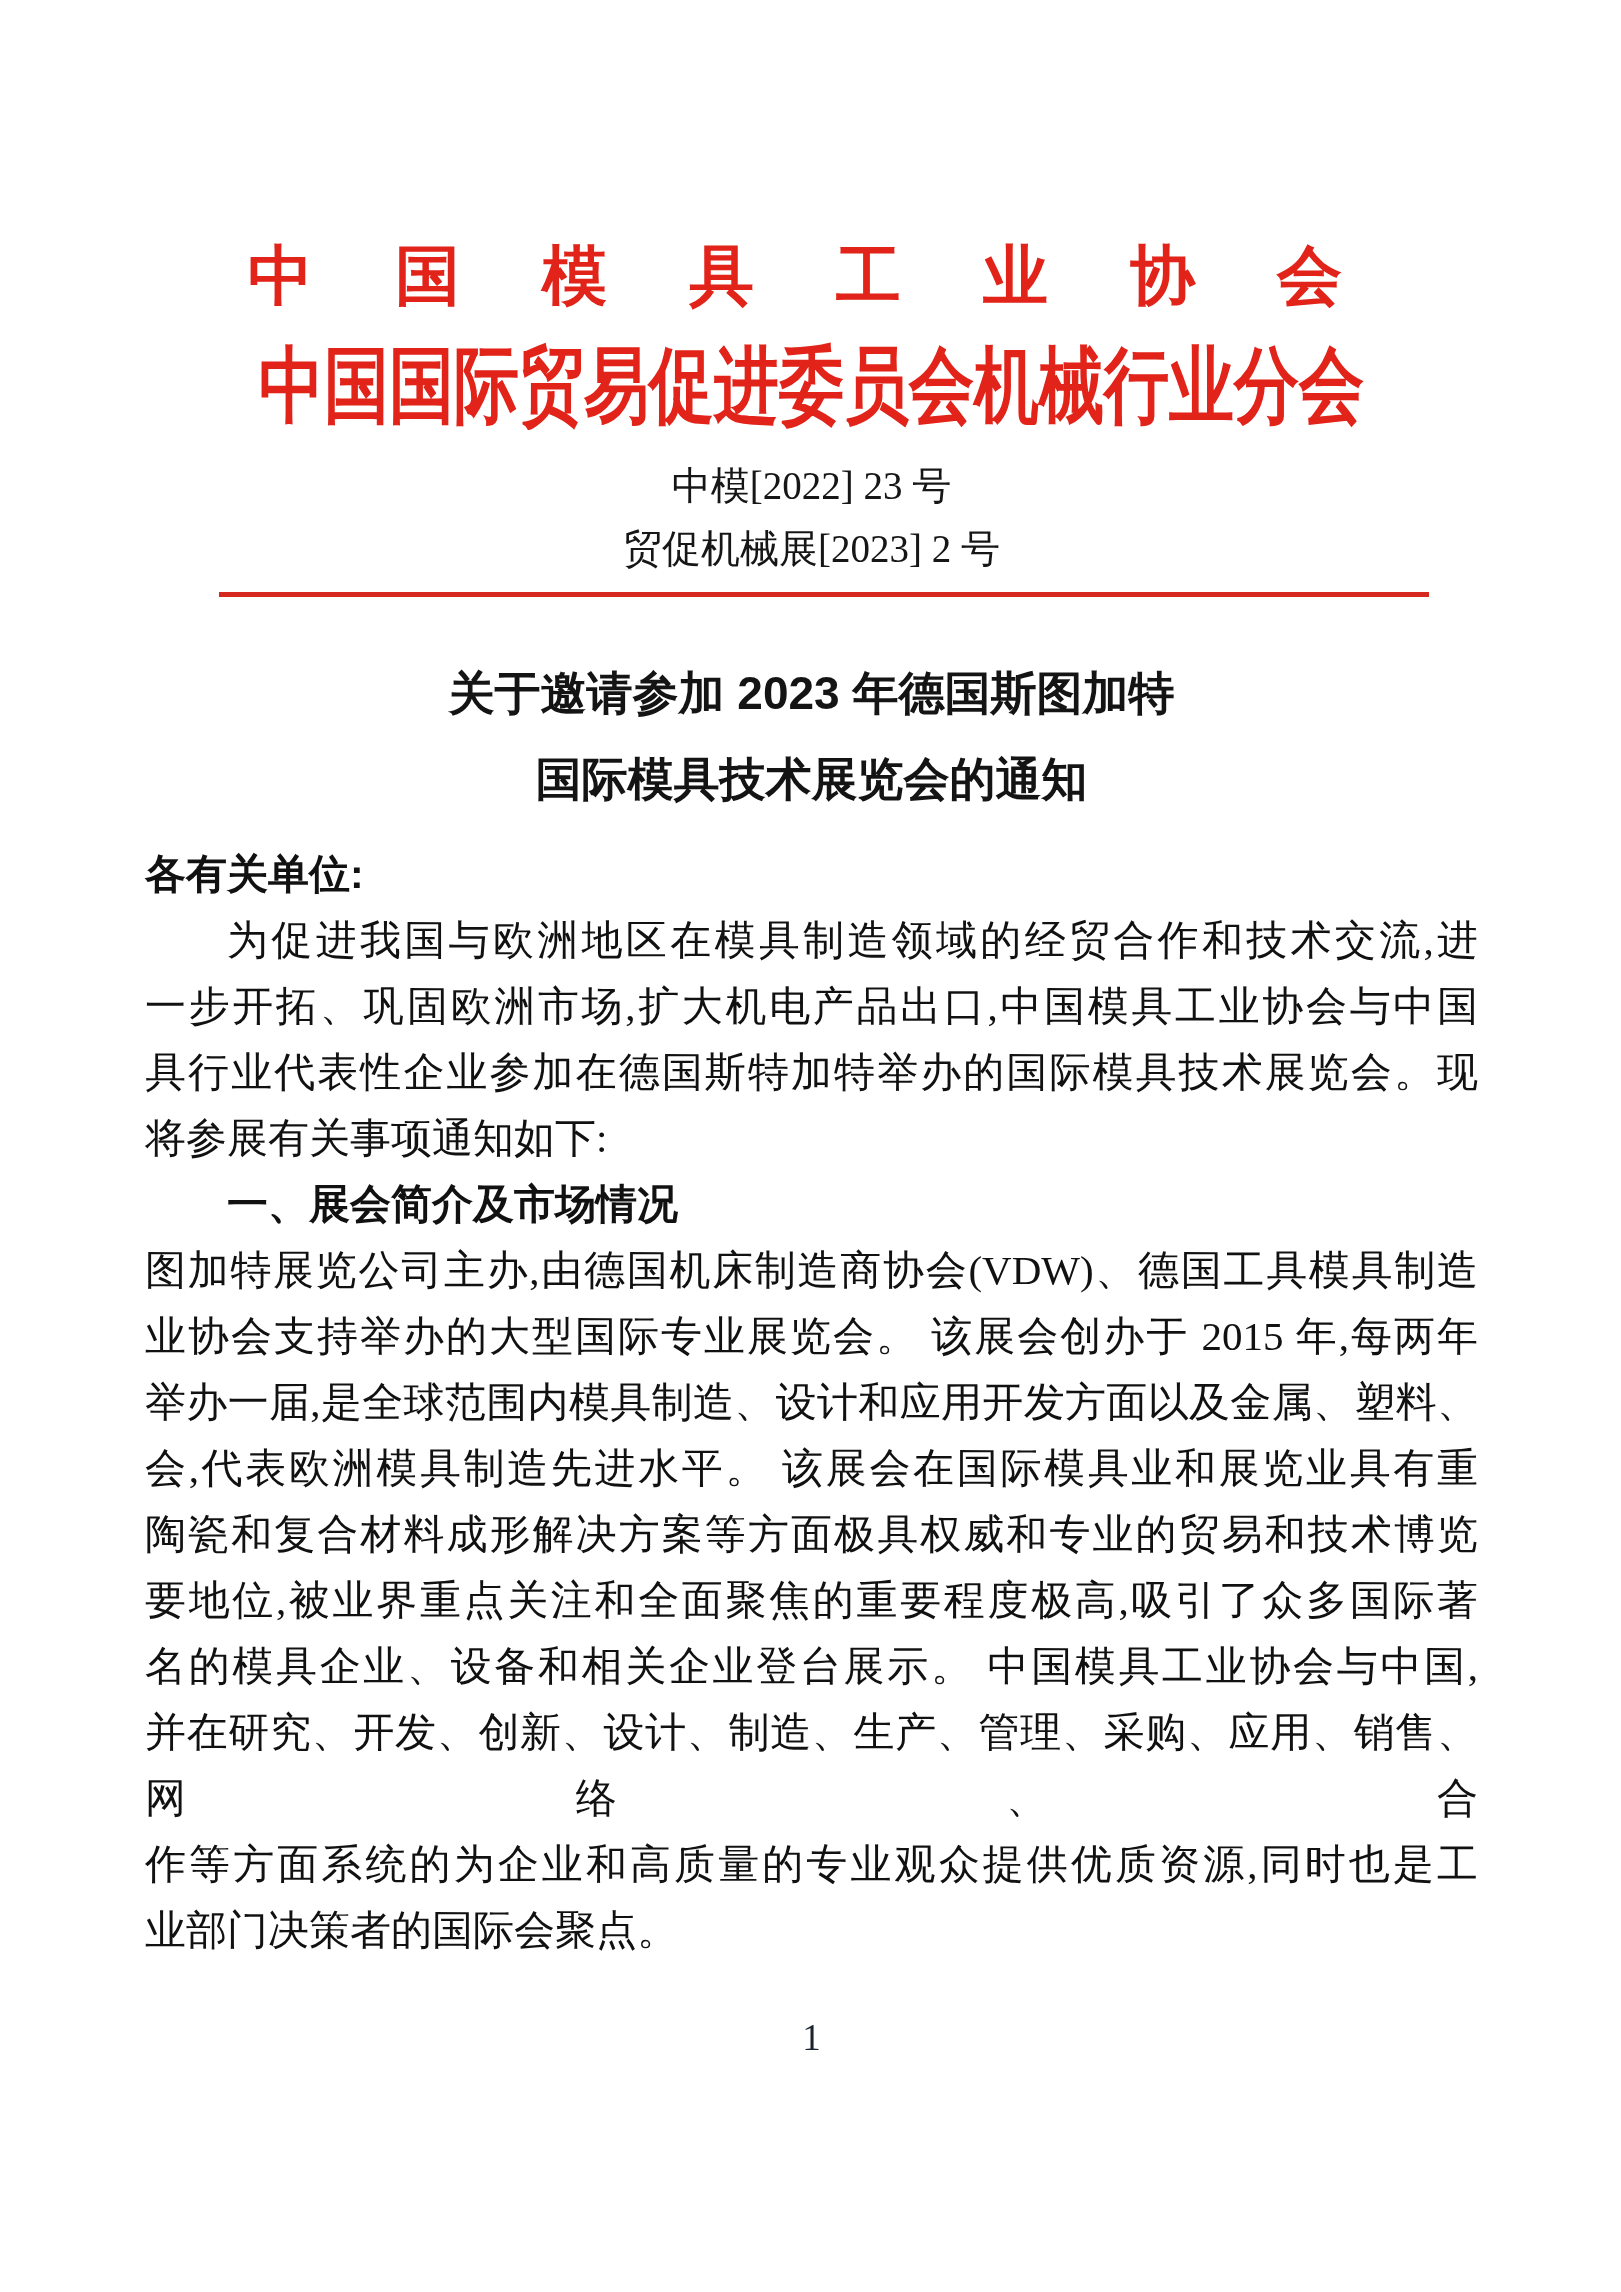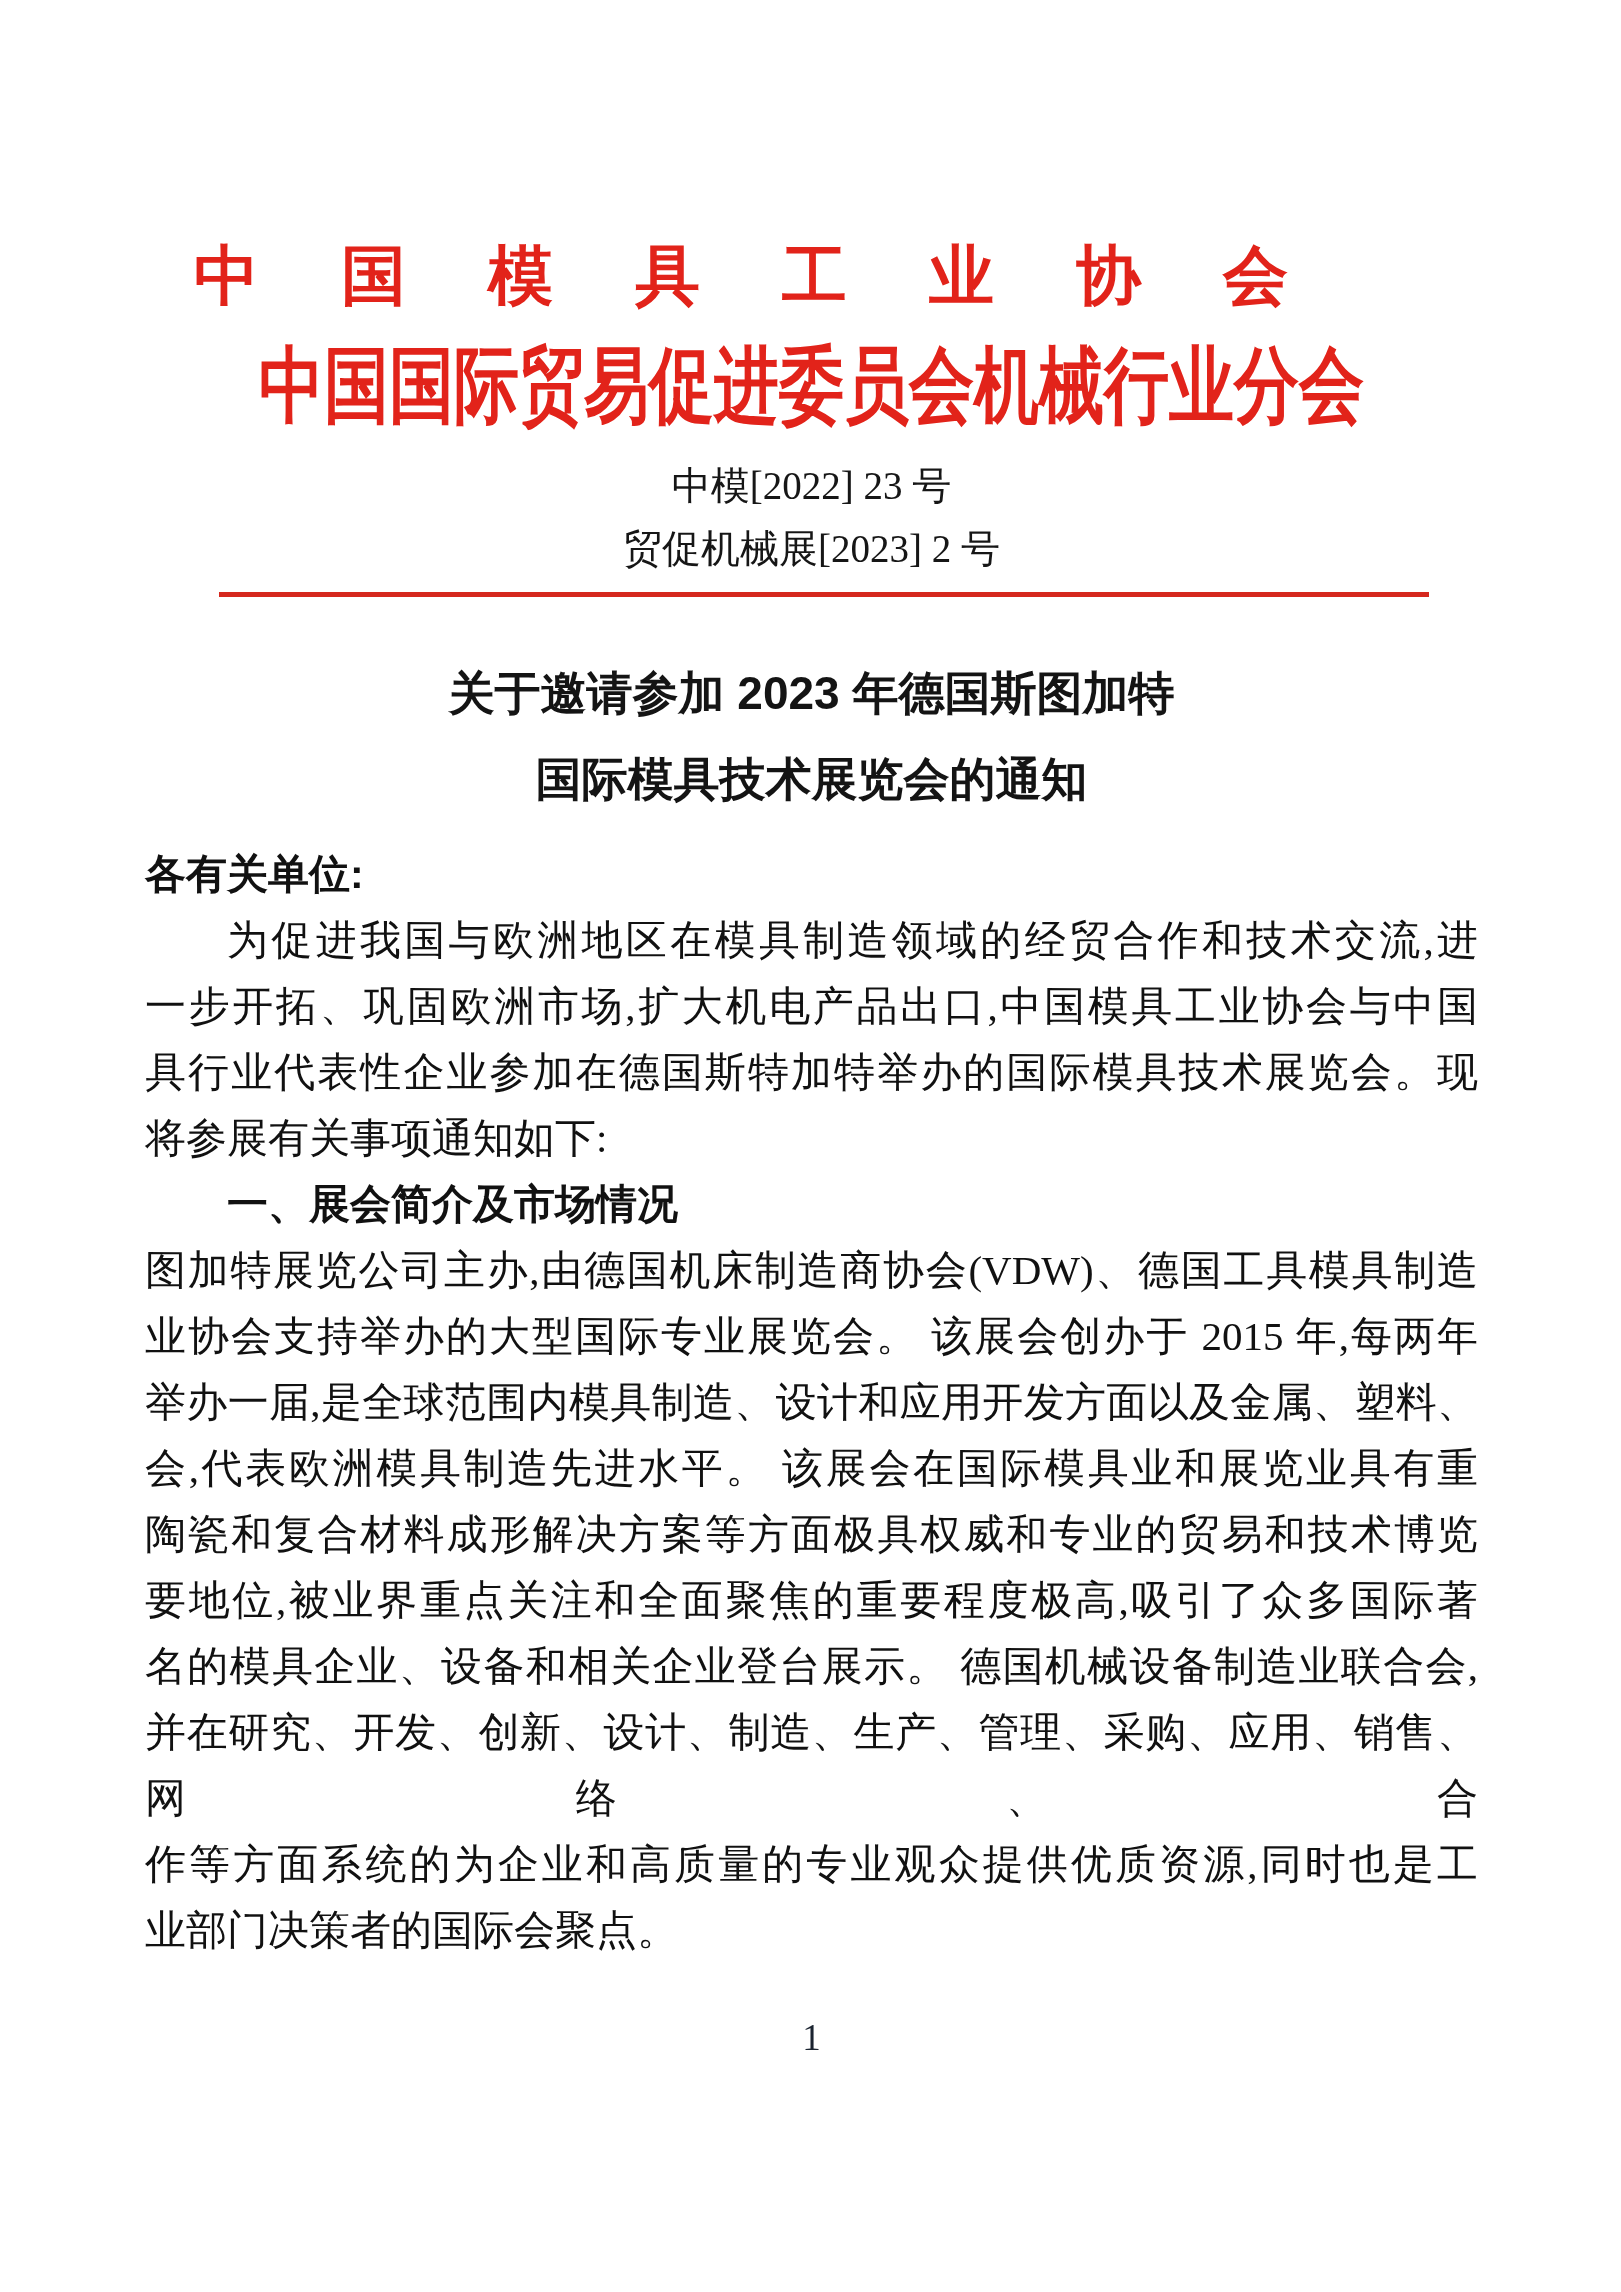--- a/index.html
+++ b/index.html
@@ -19,21 +19,21 @@
     margin-left: 145px;
     width: 1333px;
   }
   
   .org-line1 {
     padding-top: 237px;
     font-size: 65px;
     line-height: 78px;
     font-weight: 700;
     color: #e2231a;
-    text-align: left;
+    text-align: center;
     letter-spacing: 82px;
     padding-left: 49px; 
     white-space: nowrap;
   }
   .org-line2 {
     margin-top: 25.5px;
     font-size: 65px;
     line-height: 90px;
     font-weight: 700;
     color: #e2231a;
@@ -135,21 +135,21 @@
 
     <div class="section-heading">一、展会简介及市场情况</div>
 
     <div class="para">
         <div class="line">图加特展览公司主办,由德国机床制造商协会(VDW)、德国工具模具制造</div>
         <div class="line">业协会支持举办的大型国际专业展览会。 该展会创办于 2015 年,每两年</div>
         <div class="line">举办一届,是全球范围内模具制造、设计和应用开发方面以及金属、塑料、</div>
         <div class="line">会,代表欧洲模具制造先进水平。 该展会在国际模具业和展览业具有重</div>
         <div class="line">陶瓷和复合材料成形解决方案等方面极具权威和专业的贸易和技术博览</div>
         <div class="line">要地位,被业界重点关注和全面聚焦的重要程度极高,吸引了众多国际著</div>
-        <div class="line">名的模具企业、设备和相关企业登台展示。 德国机械设备制造业联合会,</div>
+        <div class="line">名的模具企业、设备和相关企业登台展示。 中国模具工业协会与中国,</div>
         <div class="line">并在研究、开发、创新、设计、制造、生产、管理、采购、应用、销售、网络、合</div>
         <div class="line">作等方面系统的为企业和高质量的专业观众提供优质资源,同时也是工</div>
         <div class="line last">业部门决策者的国际会聚点。</div>
       </div>
 
   </div>
 
   <div class="page-number">1</div>
 
 </div>

